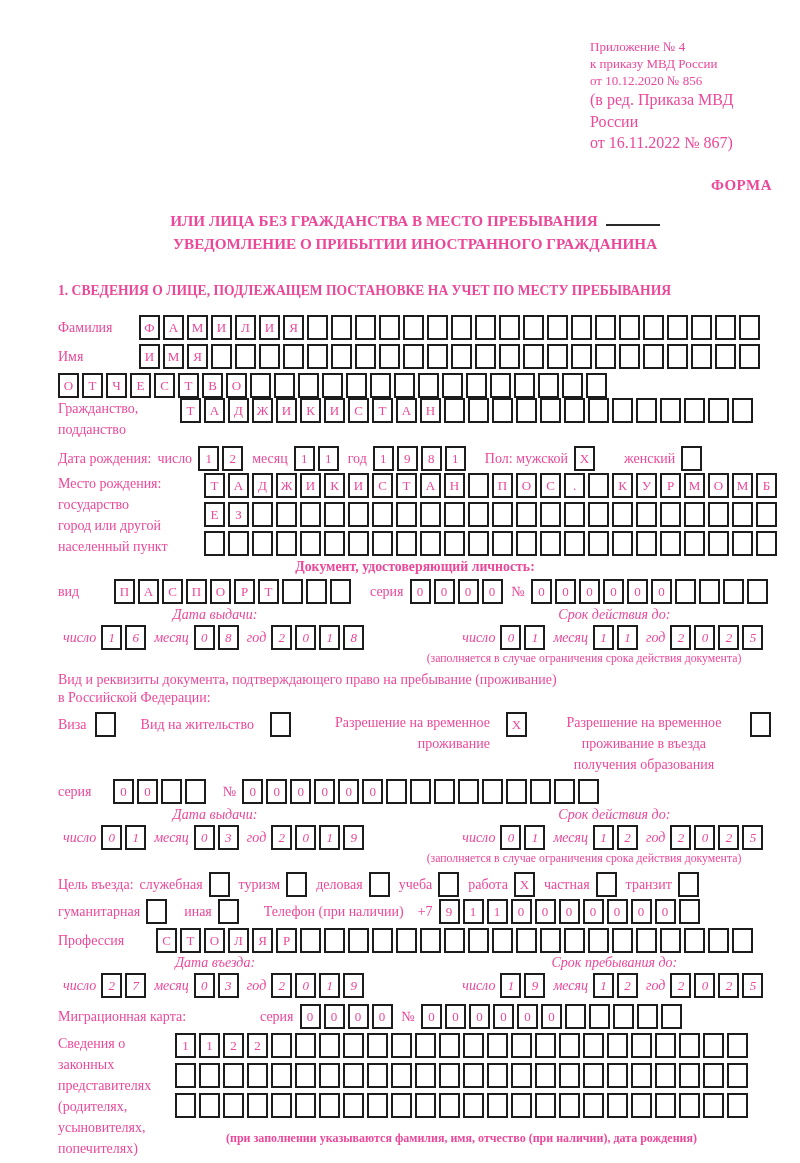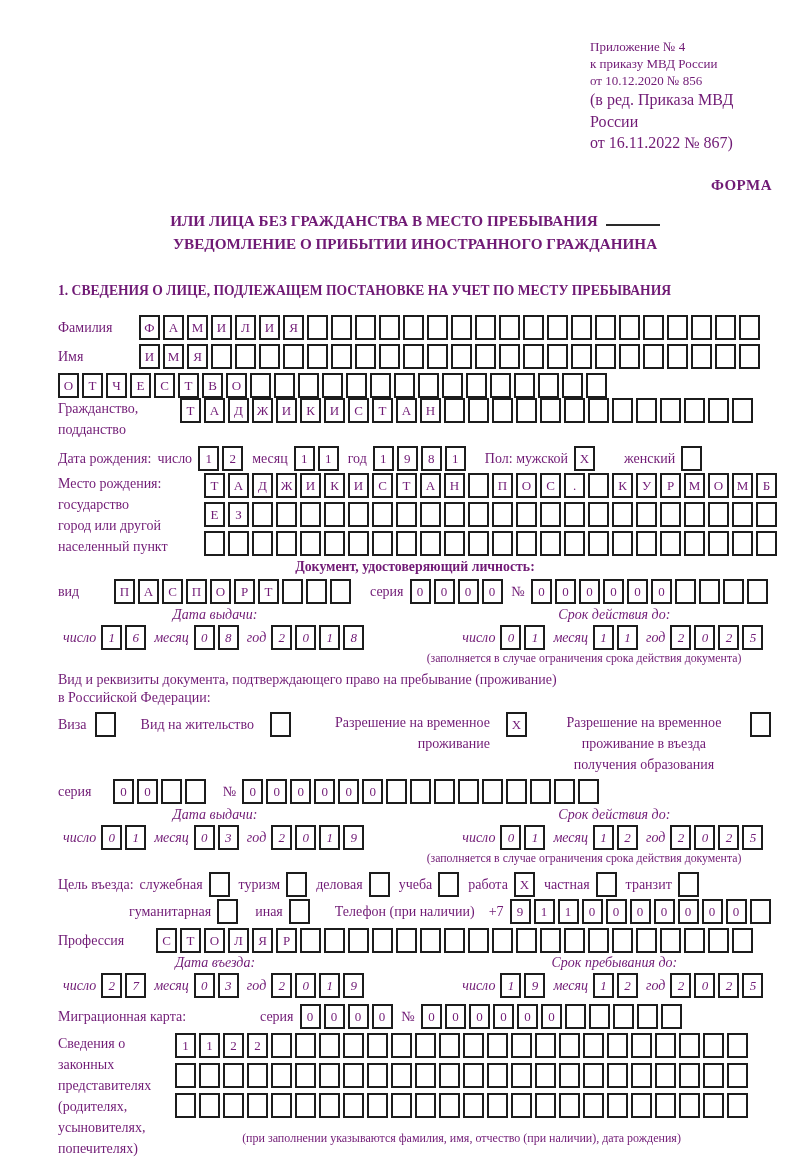--- a/index.html
+++ b/index.html
@@ -1,17 +1,17 @@
 <!DOCTYPE html>
 <html><head>
 <meta charset="utf-8">
 <style>
   html,body{margin:0;padding:0;background:#fff;}
   .sheet{
-    width:800px;height:1163px;box-sizing:border-box;background:#fff;color:#701a75;
+    width:800px;height:1163px;box-sizing:border-box;background:#fff;color:#ec4899;
     padding:38px 28px 0 58px;font-family:"Liberation Serif",serif;font-size:14px;
     position:relative;overflow:hidden;
   }
   .appendix{margin-left:532px;width:182px;font-size:13px;line-height:1.32;}
   .appendix .small{font-size:16px;}
   .appendix .small:first-of-type{margin-top:4px;}
   .formlabel{font-weight:bold;text-align:right;margin-top:24px;font-size:15px;letter-spacing:.5px;}
   .title{font-weight:bold;text-align:center;margin-top:16px;font-size:15.2px;line-height:1.5;}
   .blank{display:inline-block;width:54px;border-bottom:2px solid #2a2a2a;height:.9em;margin-left:8px;}
   .sect{font-weight:bold;margin-top:28px;font-size:13.6px;}
@@ -38,22 +38,22 @@
   .datepair{display:flex;font-style:italic;}
   .dpl{margin-left:5px;}
   .dpr{margin-left:95px;}
   .dg-head{text-align:center;margin-bottom:2px;}
   .dg-row{display:flex;align-items:center;column-gap:5px;}
   .fine{font-size:11.8px;margin-left:300px;width:452px;text-align:center;margin-top:1px;}
   .visarow{align-items:flex-start;column-gap:8px;}
   .visarow .vl{line-height:25px;flex-shrink:0;}
   .c172{width:172px;text-align:right;line-height:1.5 !important;}
   .c180{width:180px;text-align:center;line-height:1.5 !important;}
-  .ind71{margin-left:71px;justify-content:space-between;}
-  .legnote{display:block;font-size:12px;text-align:center;margin-top:8px;width:573px;}
+  .ind71{}
+  .legnote{display:block;font-size:12px;text-align:center;margin-top:8px;width:573px;font-weight:bold;}
 </style>
 </head>
 <body>
 
 <div class="sheet">
 
   <div class="appendix">
     <div>Приложение № 4</div>
     <div>к приказу МВД России</div>
     <div>от 10.12.2020 № 856</div>

